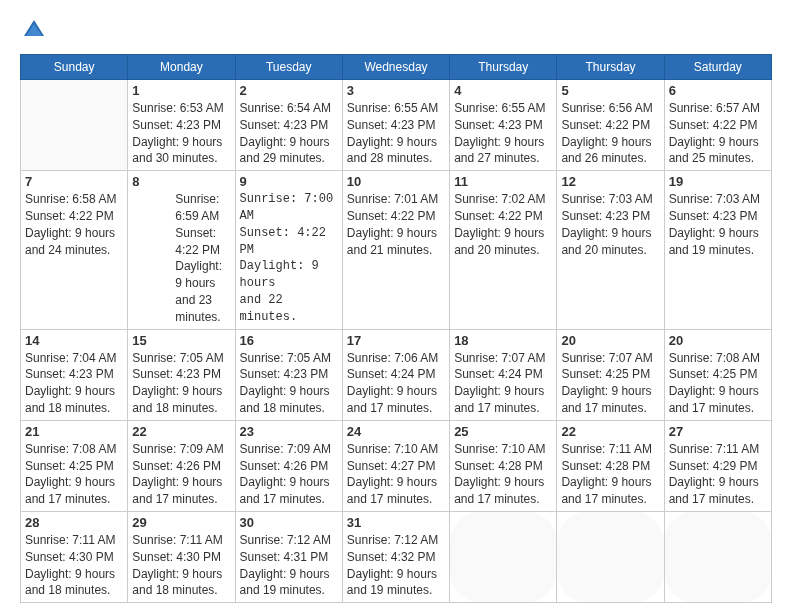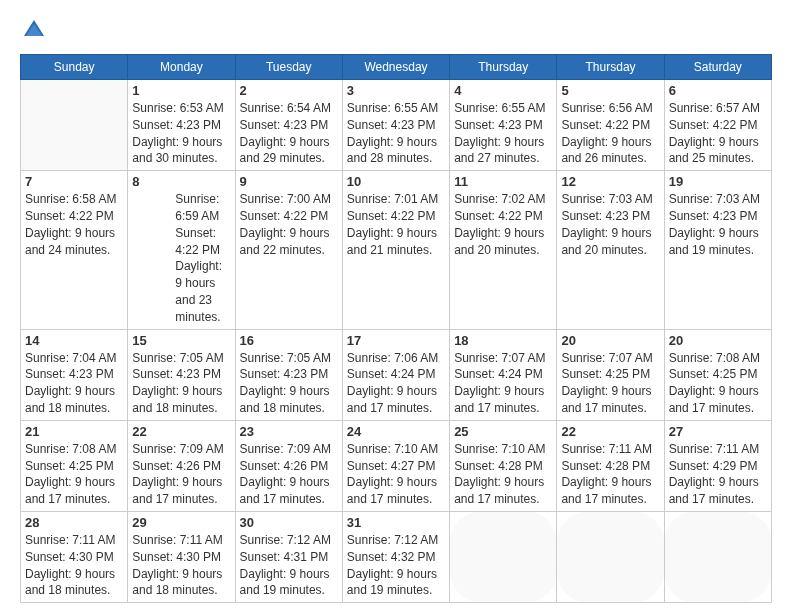--- a/index.html
+++ b/index.html
@@ -183,21 +183,21 @@
           </td>
           <td>
             <span class="day-num">8</span>
             <div class="day-info" style="white-space: pre-line; margin-left: 43px;">Sunrise: 6:59 AM
 Sunset: 4:22 PM
 Daylight: 9 hours
 and 23 minutes.</div>
           </td>
           <td>
             <span class="day-num">9</span>
-            <div class="day-info" style="white-space: pre-line;">Sunrise: 7:00 AM
+            <div class="day-info" style="white-space: pre-line; font-family: Liberation Mono, monospace;">Sunrise: 7:00 AM
 Sunset: 4:22 PM
 Daylight: 9 hours
 and 22 minutes.</div>
           </td>
           <td>
             <span class="day-num">10</span>
             <div class="day-info" style="white-space: pre-line;">Sunrise: 7:01 AM
 Sunset: 4:22 PM
 Daylight: 9 hours
 and 21 minutes.</div>

